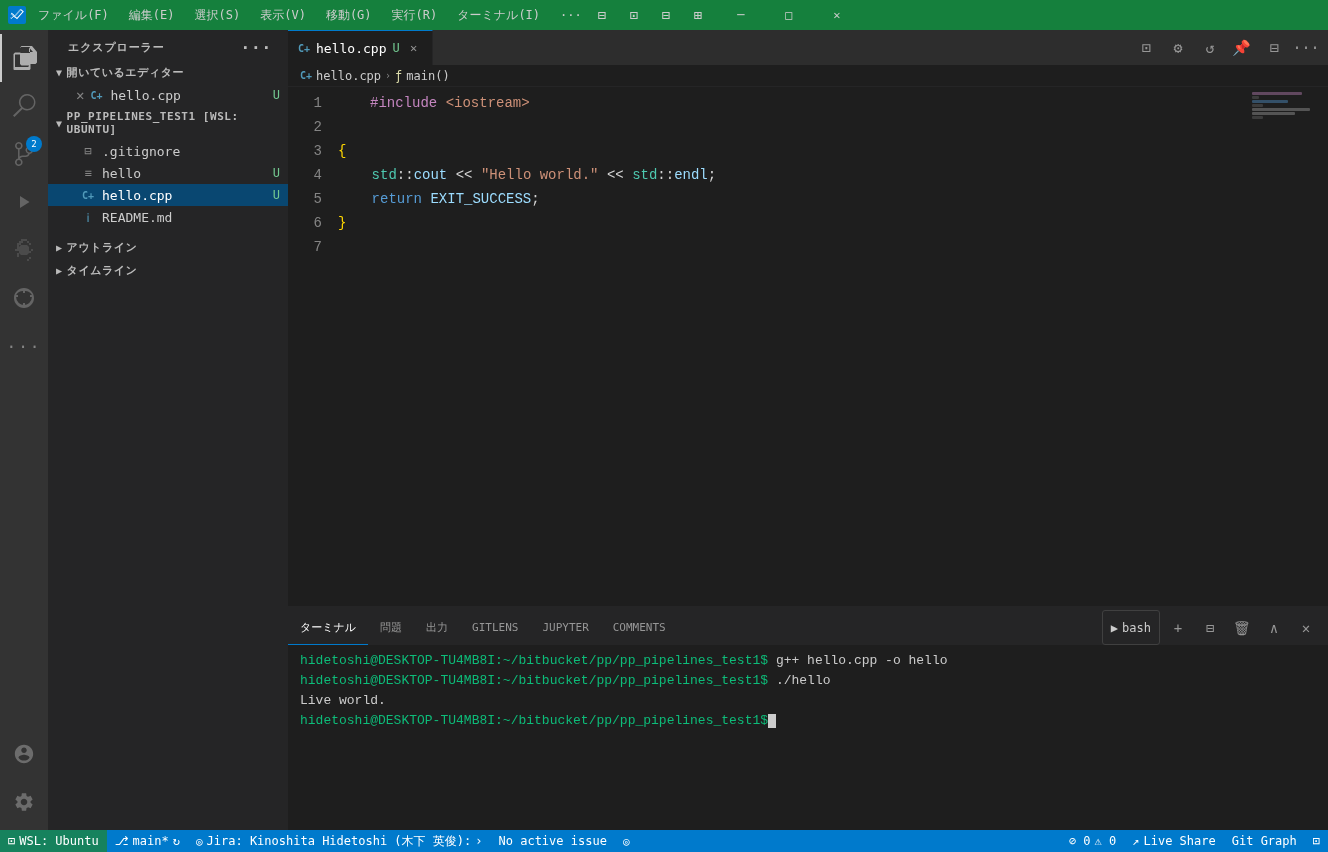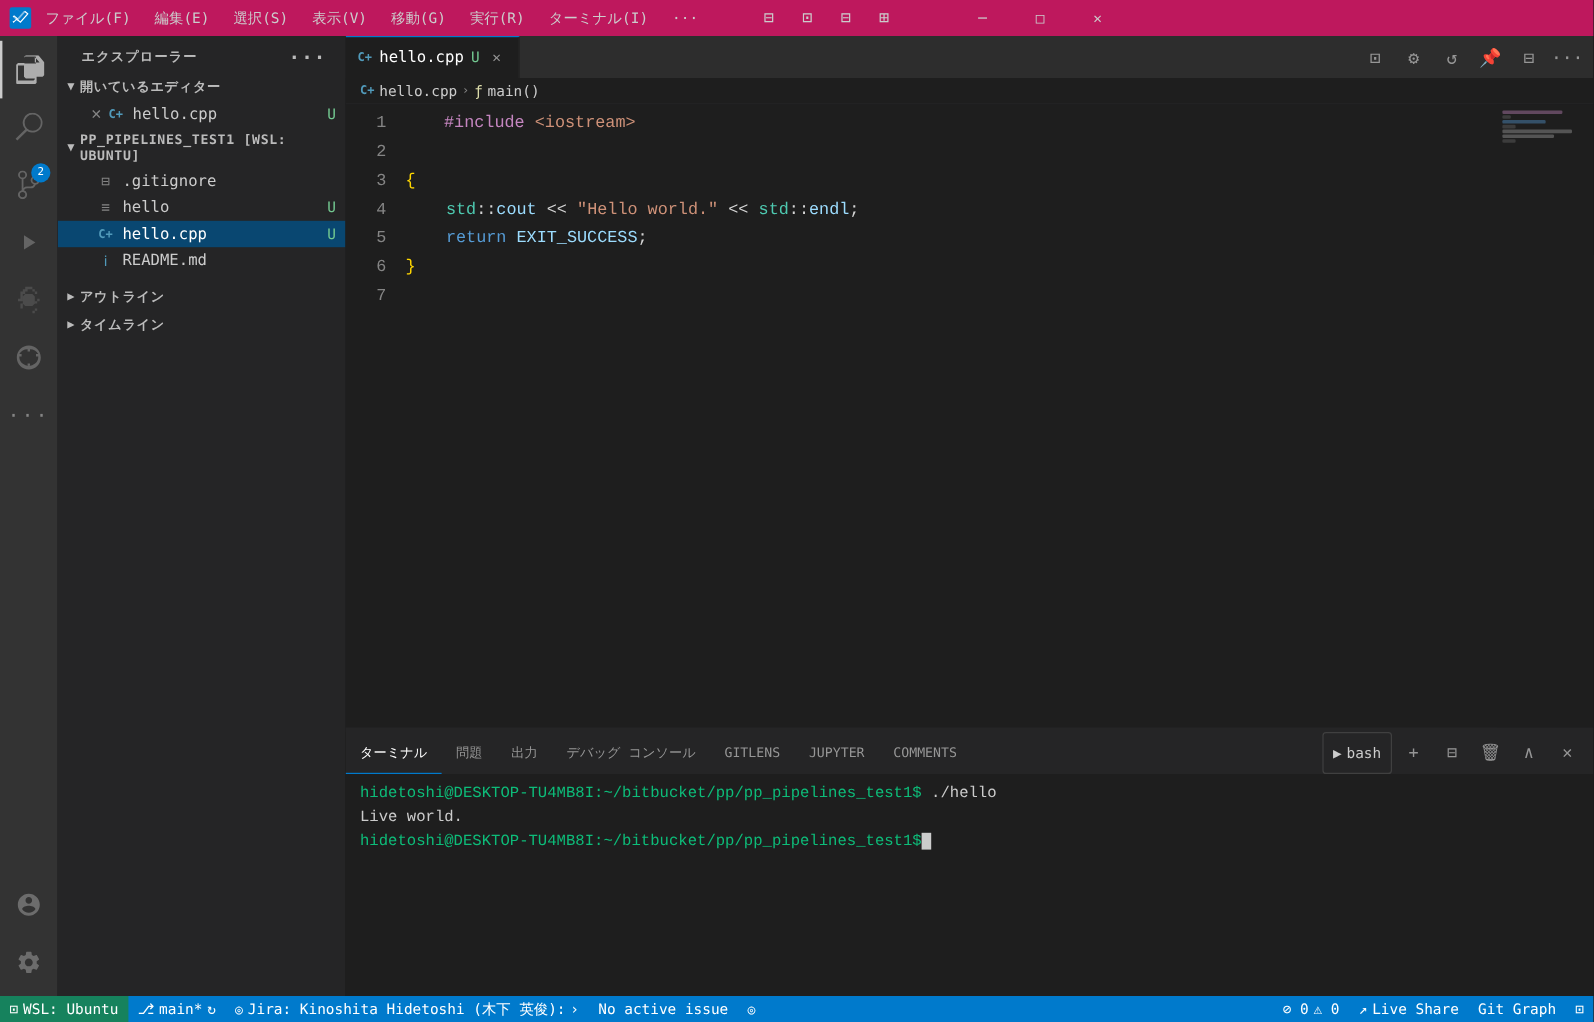--- a/index.html
+++ b/index.html
@@ -11,26 +11,25 @@
       font-family: 'Segoe UI', 'Consolas', monospace;
       font-size: 13px;
       overflow: hidden;
       display: flex;
       flex-direction: column;
     }
 
     
     #titlebar {
       height: 30px;
-      background: #be185d;
+      background: #15803d;
       display: flex;
       align-items: center;
       flex-shrink: 0;
       user-select: none;
-      gap: 39px;
     }
     #titlebar-left {
       display: flex;
       align-items: center;
       gap: 4px;
       padding-left: 8px;
     }
     .vscode-icon {
       width: 18px;
       height: 18px;
@@ -705,38 +704,40 @@
       </div>
     </div>
 
     <div id="panel-divider"></div>
 
     <div id="terminal-panel">
       <div id="terminal-tabs">
         <div class="term-tab active">ターミナル</div>
         <div class="term-tab">問題</div>
         <div class="term-tab">出力</div>
-        <div class="term-tab">デバッグ コンソール</div>
         <div class="term-tab">GITLENS</div>
         <div class="term-tab">JUPYTER</div>
         <div class="term-tab">COMMENTS</div>
         <div id="terminal-actions">
           <div id="bash-label">
             <span style="font-size:12px">▶</span>
             <span>bash</span>
           </div>
           <div class="term-action-btn">+</div>
           <div class="term-action-btn">⊟</div>
           <div class="term-action-btn">🗑</div>
           <div class="term-action-btn">∧</div>
           <div class="term-action-btn">✕</div>
         </div>
       </div>
       <div id="terminal-content">
         <div>
+          <span class="term-prompt">hidetoshi@DESKTOP-TU4MB8I:~/bitbucket/pp/pp_pipelines_test1$</span><span class="term-cmd"> g++ hello.cpp -o hello</span>
+        </div>
+        <div>
           <span class="term-prompt">hidetoshi@DESKTOP-TU4MB8I:~/bitbucket/pp/pp_pipelines_test1$</span><span class="term-cmd"> ./hello</span>
         </div>
         <div>
           <span class="term-output">Live world.</span>
         </div>
         <div>
           <span class="term-prompt">hidetoshi@DESKTOP-TU4MB8I:~/bitbucket/pp/pp_pipelines_test1$</span><span class="term-cursor"></span>
         </div>
       </div>
     </div>

